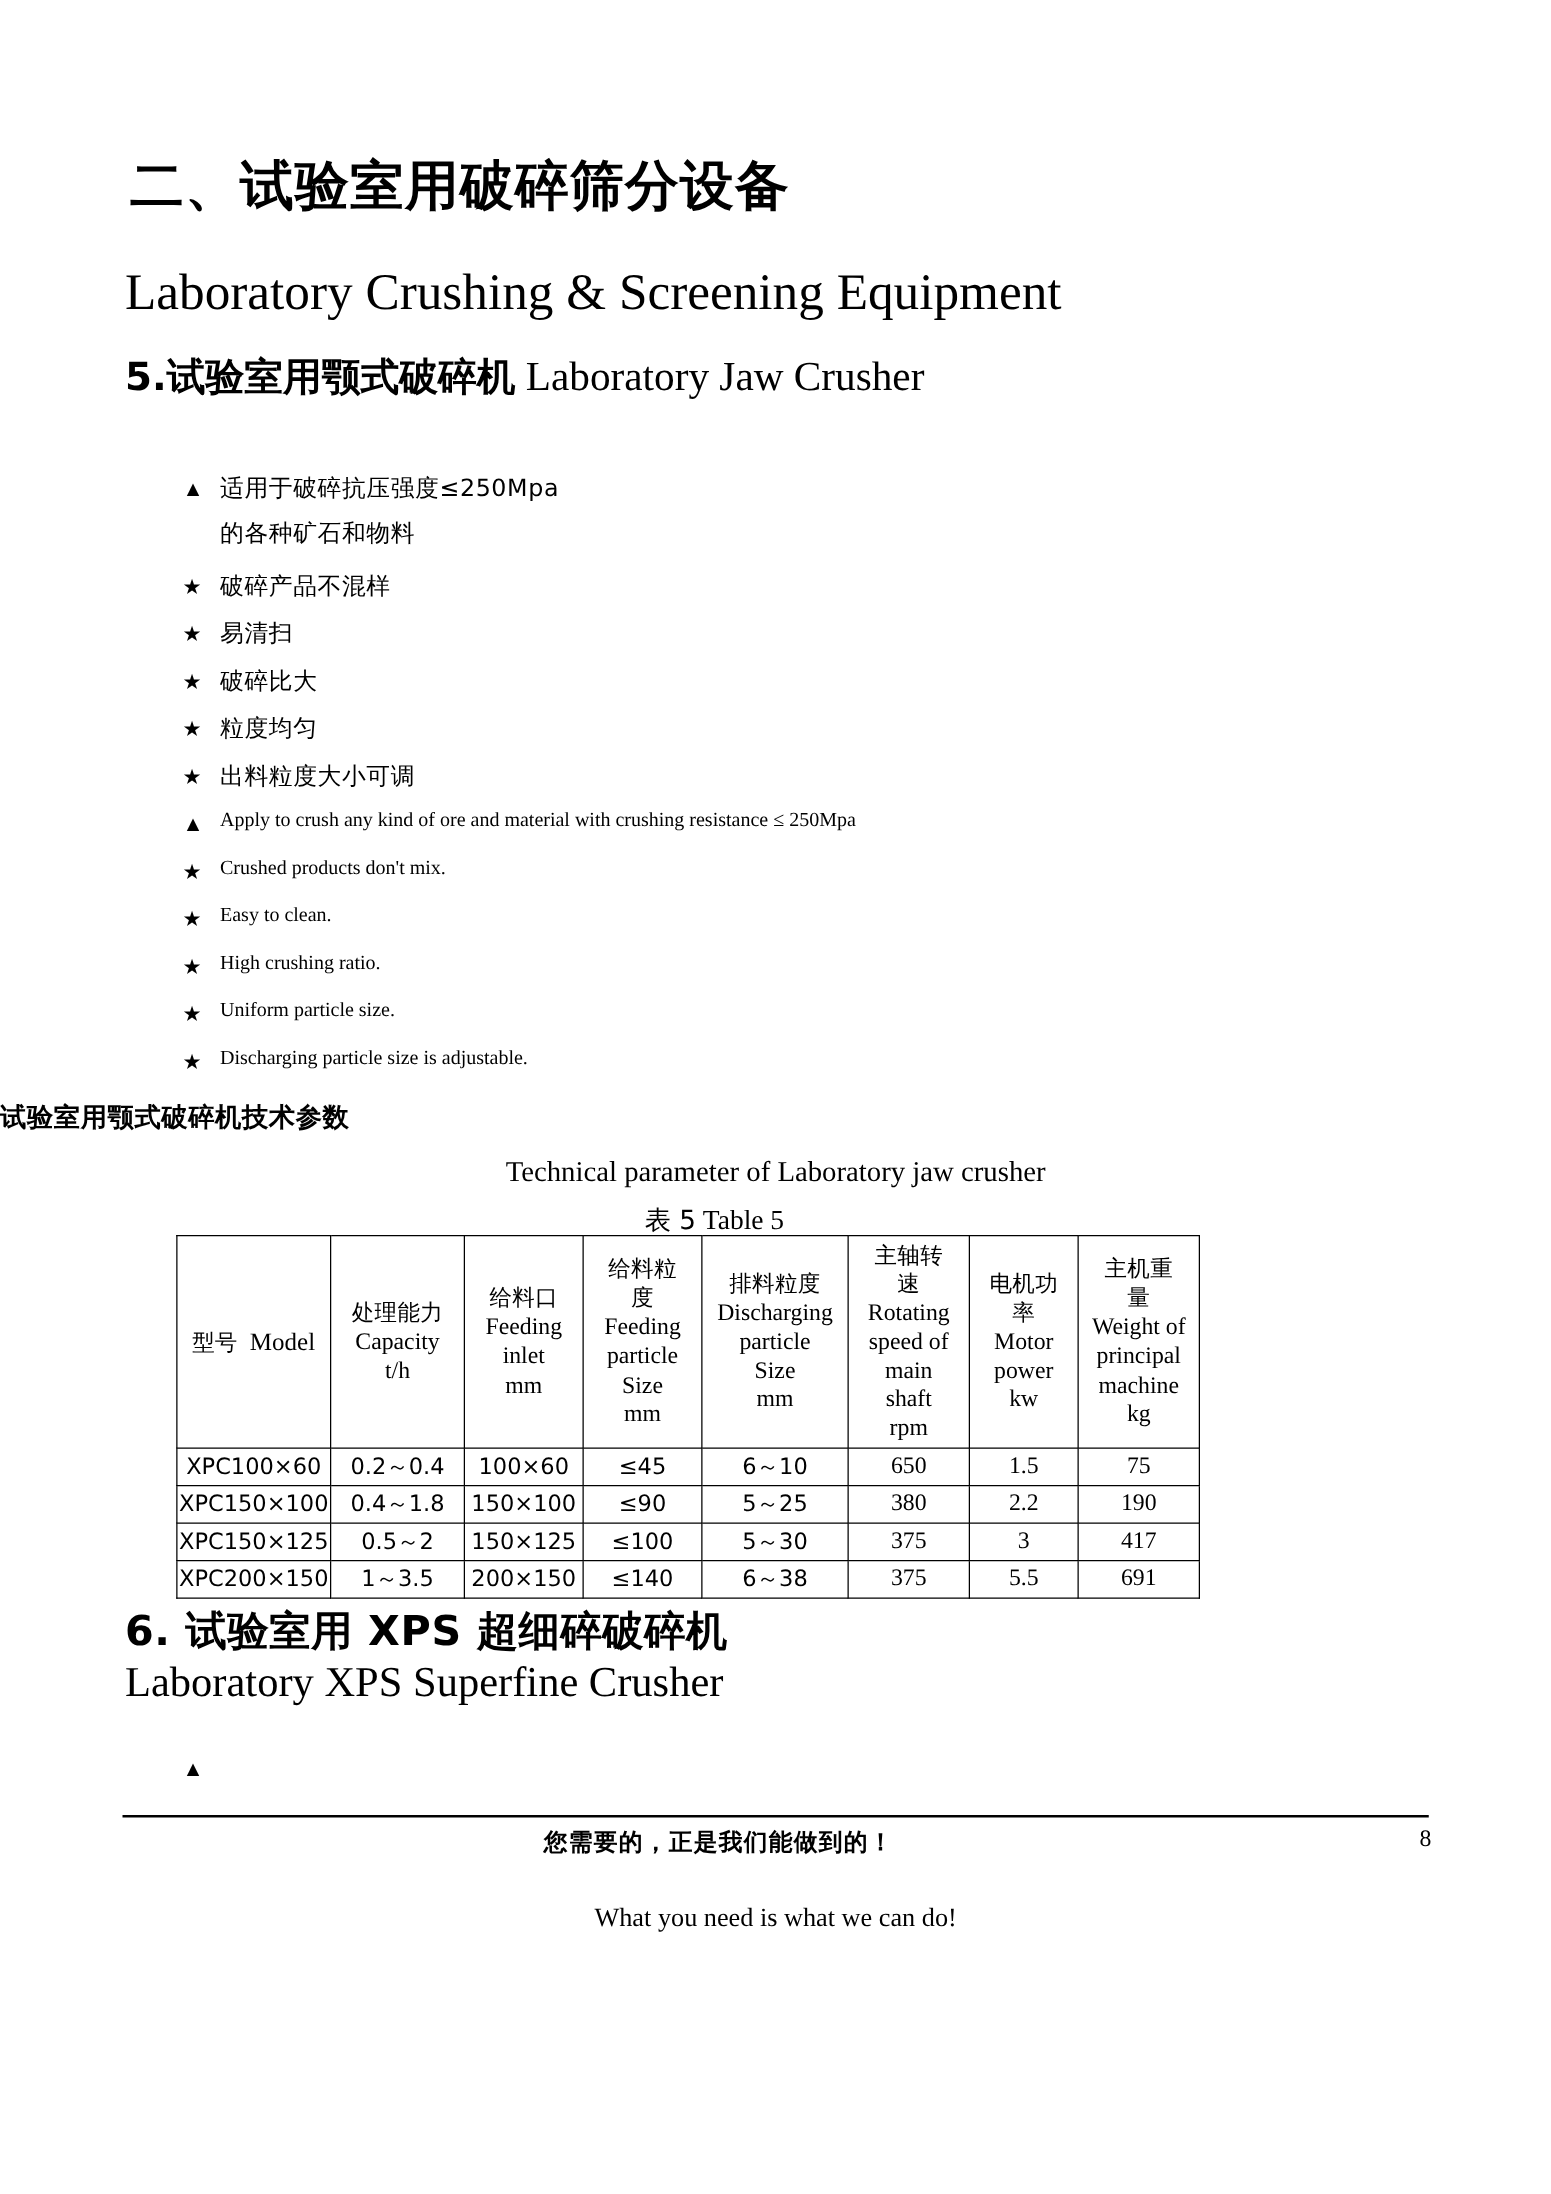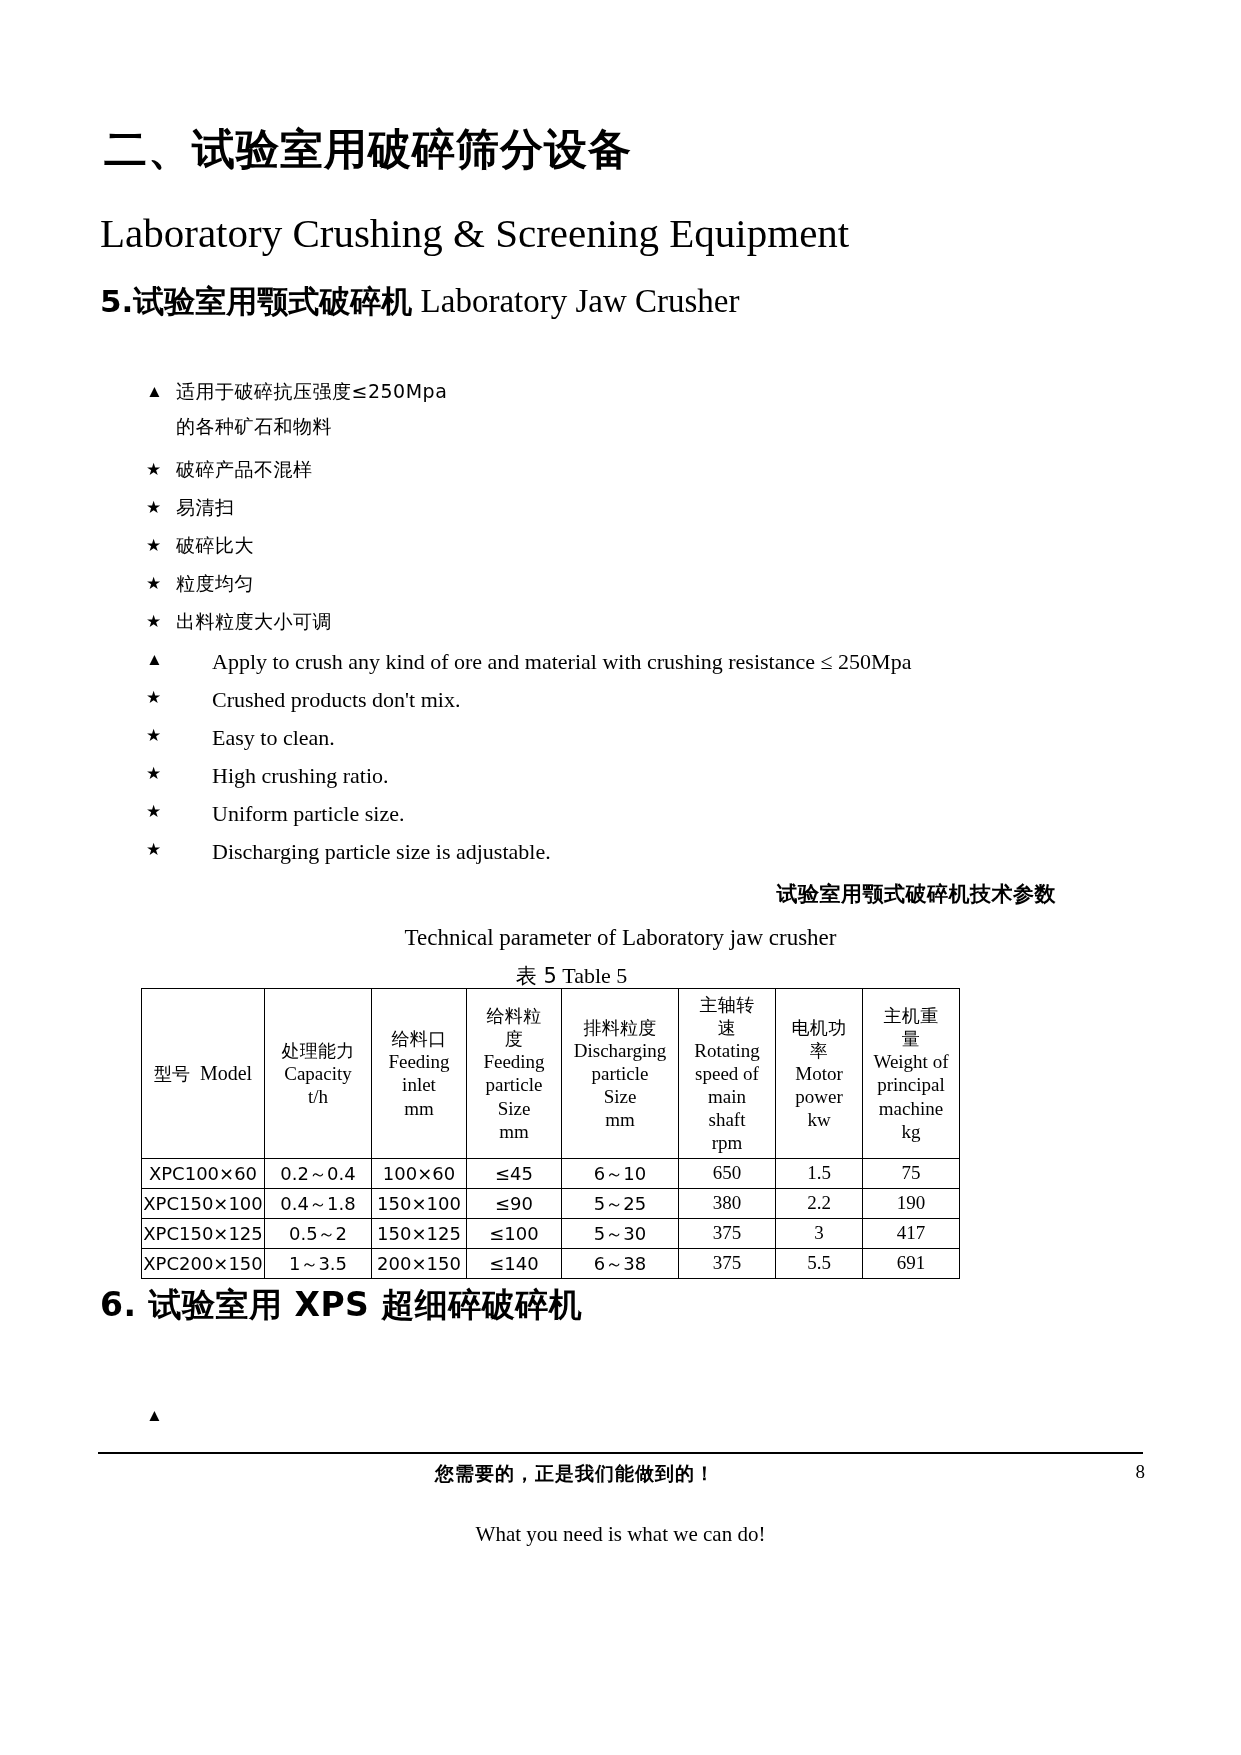--- a/index.html
+++ b/index.html
@@ -88,38 +88,37 @@
     white-space: nowrap;
     padding-top: 1px;
   }
   .bullet-text.cn {
     font-family: "DejaVu Sans", "Liberation Sans", sans-serif;
     font-size: 19px;
     letter-spacing: 0.5px;
   }
   .bullet-text.en {
     font-family: "Liberation Serif", "DejaVu Serif", serif;
-    font-size: 22px;
-    margin-left: 36px;
+    font-size: 16px;
   }
   .bullet-cont {
     padding-left: 30px;
     font-family: "DejaVu Sans", "Liberation Sans", sans-serif;
     font-size: 19px;
     letter-spacing: 0.5px;
     height: 40px;
   }
 
   
   .cap-cn {
     position: absolute;
     left: 0;
     top: 880px;
     width: 1056px;
-    text-align: right;
+    text-align: left;
     font-family: "DejaVu Sans", "Liberation Sans", sans-serif;
     font-size: 21px;
     font-weight: bold;
     letter-spacing: 0.5px;
   }
   .cap-en {
     position: absolute;
     left: 0;
     top: 925px;
     width: 1241px;
@@ -411,20 +410,21 @@
             <td class="cjk">6～38</td>
             <td>375</td>
             <td>5.5</td>
             <td>691</td>
           </tr>
         </tbody>
     </table>
   </div>
 
   <div class="h-sec6-cn">6. 试验室用 XPS 超细碎破碎机</div>
+  <div class="h-sec6-en">Laboratory XPS Superfine Crusher</div>
 
   <div class="sec6-bullets">
       <div class="bullet-row">
         <span class="bullet-mark">▲</span>
       </div>
     </div>
 
   <div class="footer-rule"></div>
   <div class="footer-cn">您需要的，正是我们能做到的！</div>
   <div class="footer-en">What you need is what we can do!</div>

